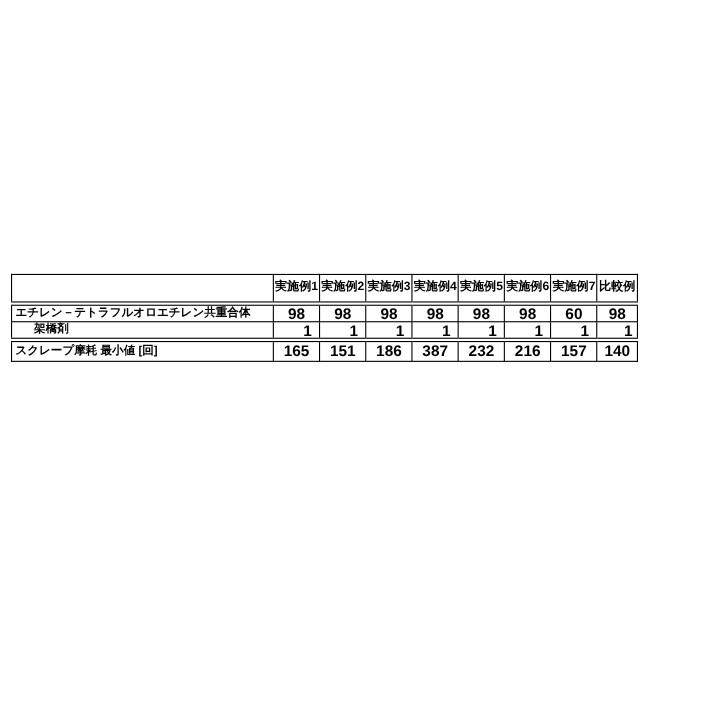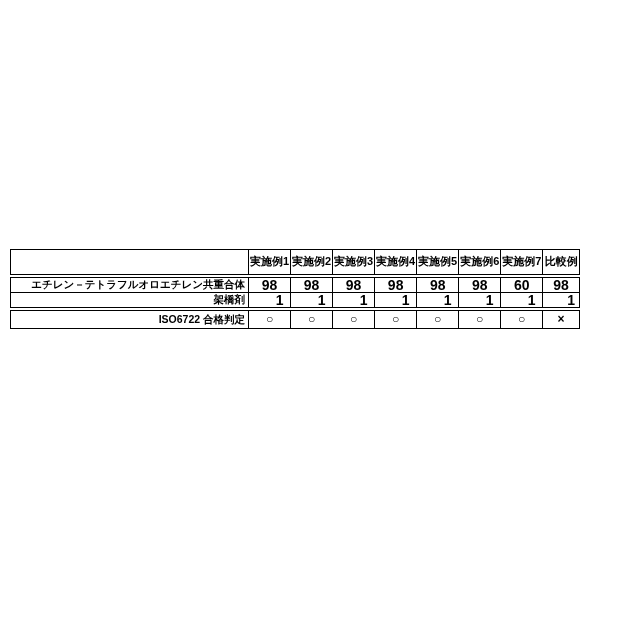--- a/index.html
+++ b/index.html
@@ -31,21 +31,21 @@
     line-height: 1;
   }
   .results thead th {
     height: 26px;
     font-size: 11px;
     text-align: center;
     vertical-align: middle;
     border-bottom: 4px double #000;
   }
   .results td.label {
-    text-align: right;
+    text-align: left;
     padding: 0 3px;
     font-size: 10.5px;
     vertical-align: middle;
   }
   .results td.val {
     text-align: center;
     font-size: 14px;
     vertical-align: middle;
   }
   .results tr.composition td { height: 15px; }
@@ -98,26 +98,26 @@
           <td class="label">架橋剤</td>
           <td class="val">1</td>
           <td class="val">1</td>
           <td class="val">1</td>
           <td class="val">1</td>
           <td class="val">1</td>
           <td class="val">1</td>
           <td class="val">1</td>
           <td class="val">1</td>
         </tr>
-        <tr class="result judgement">
-          <td class="label">ISO6722 合格判定</td>
-          <td class="val">○</td>
-          <td class="val">○</td>
-          <td class="val">○</td>
-          <td class="val">○</td>
-          <td class="val">○</td>
-          <td class="val">○</td>
-          <td class="val">○</td>
-          <td class="val">×</td>
+        <tr class="result">
+          <td class="label">スクレープ摩耗 最小値 [回]</td>
+          <td class="val">165</td>
+          <td class="val">151</td>
+          <td class="val">186</td>
+          <td class="val">387</td>
+          <td class="val">232</td>
+          <td class="val">216</td>
+          <td class="val">157</td>
+          <td class="val">140</td>
         </tr>
       </tbody>
   </table>
 </div>
 
 </body></html>

